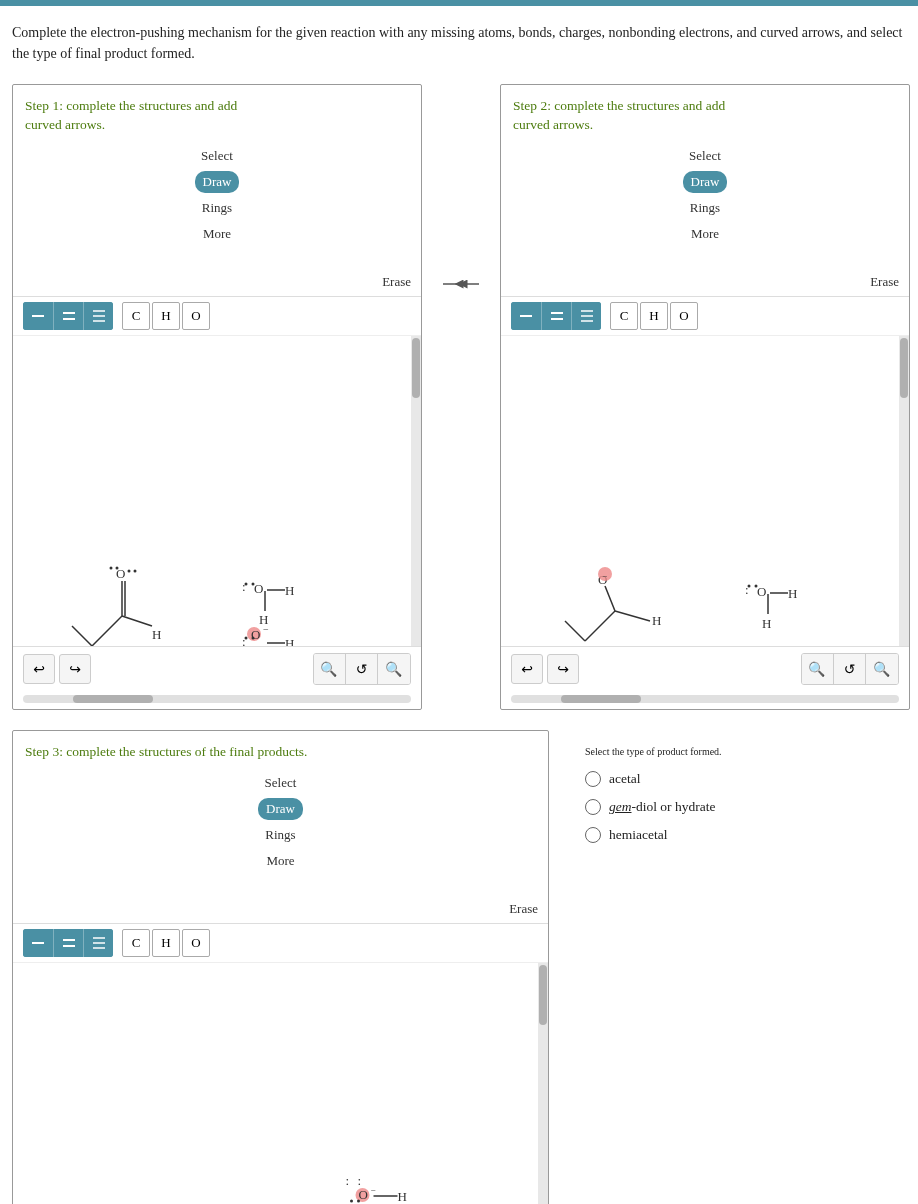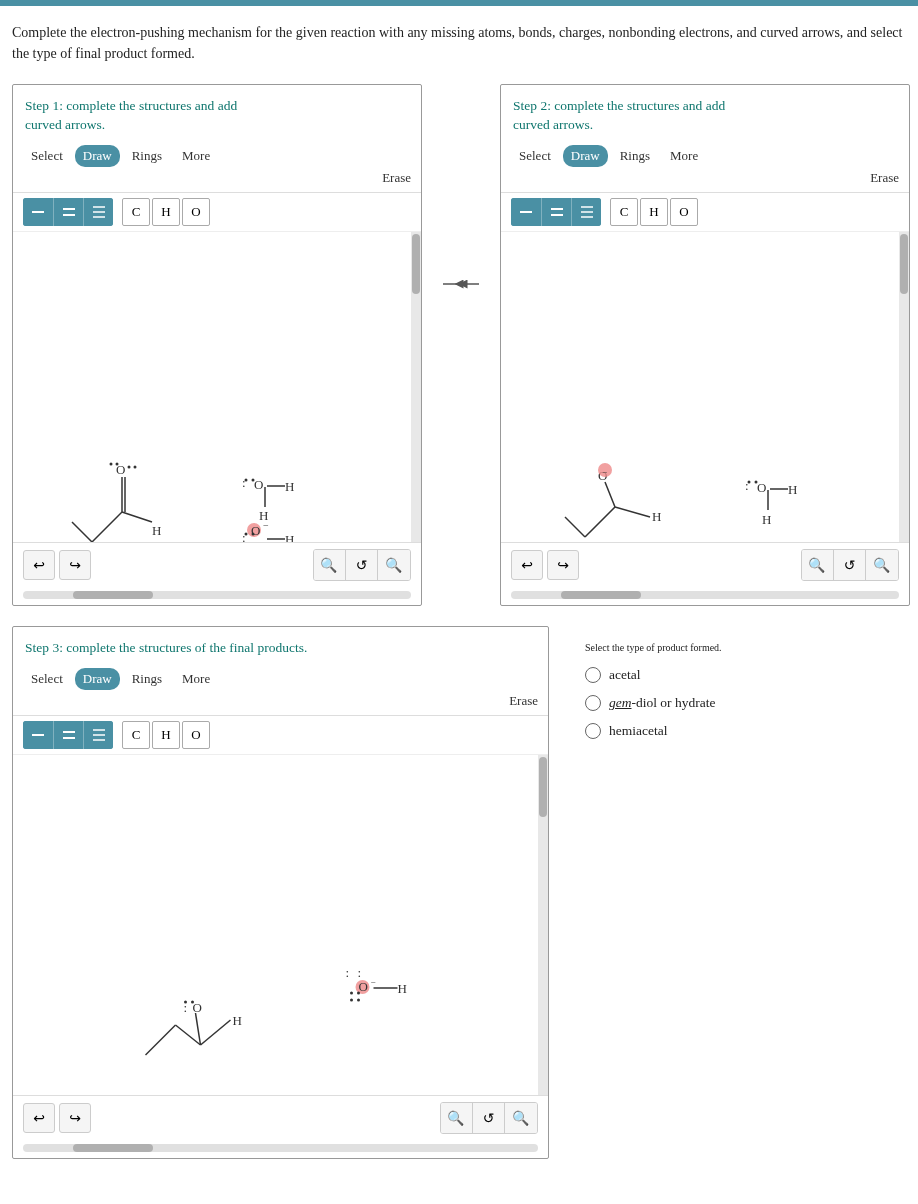--- a/index.html
+++ b/index.html
@@ -33,31 +33,32 @@
     .step-box {
       border: 1.5px solid #999;
       border-radius: 2px;
       background: #fff;
       width: 410px;
       flex-shrink: 0;
       position: relative;
     }
     .step-title {
       font-size: 13.5px;
-      color: #0f766e;
+      color: #4d7c0f;
       padding: 12px 12px 4px 12px;
       line-height: 1.4;
     }
     .toolbar {
       display: flex;
-      align-items: flex-start;
+      align-items: center;
       padding: 6px 10px;
       border-bottom: 1px solid #ddd;
       gap: 4px;
       font-size: 13px;
+      flex-direction: column;
     }
     .toolbar-btn {
       padding: 3px 8px;
       background: none;
       border: none;
       cursor: pointer;
       font-size: 13px;
       color: #333;
       font-family: Georgia, serif;
       border-radius: 2px;

